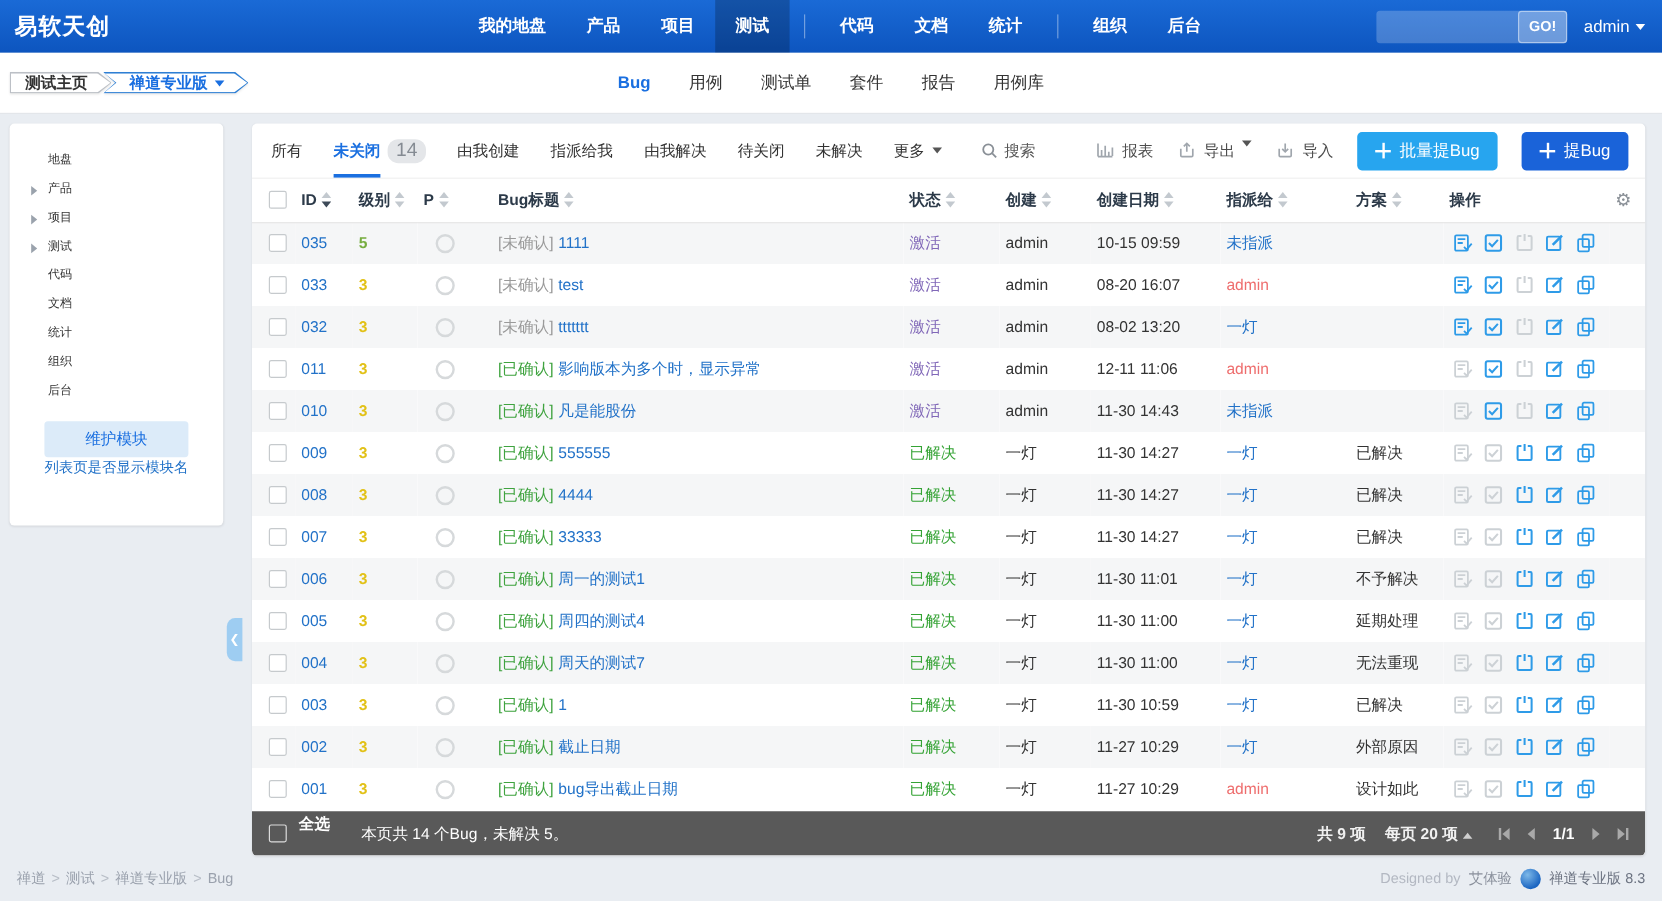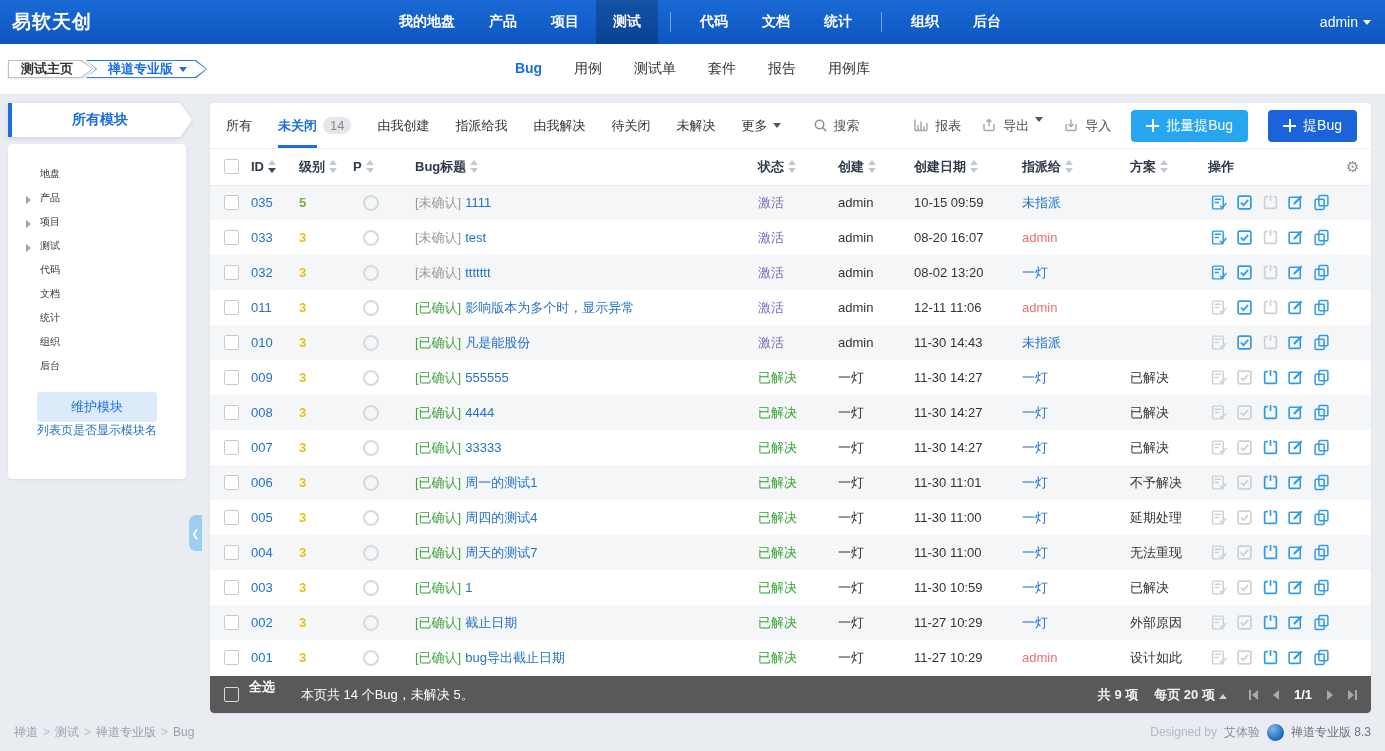--- a/index.html
+++ b/index.html
@@ -51,21 +51,21 @@
   .toggle-link { display:block; text-align:center; color:#2272c8; font-size:12px; }
   .collapse-handle { position:absolute; left:189px; top:420px; width:13px; height:36px; background:#9ecdf2; border-radius:7px 0 0 7px; color:#fff; display:flex; align-items:center; justify-content:center; font-size:10px; font-weight:bold; cursor:pointer; z-index:5; }
 
   
   .main-card { flex:1; background:#fff; border-radius:4px; box-shadow:0 1px 2px rgba(0,0,0,.08); overflow:hidden; display:flex; flex-direction:column; }
   .filter-row { height:46px; display:flex; align-items:center; justify-content:space-between; padding:0 14px 0 16px; border-bottom:1px solid #f0f0f0; }
   .filters { display:flex; align-items:center; gap:26px; }
   .ftab { display:flex; align-items:center; gap:6px; color:#333; }
   .flabel { display:inline-block; padding:13px 0 10px; border-bottom:3px solid transparent; }
   .ftab.active .flabel { color:#1a6fe0; font-weight:bold; border-bottom-color:#1a6fe0; }
-  .fbadge { background:#e4e6e9; color:#858b93; border-radius:9px; padding:1px 7px; font-size:13px; }
+  .fbadge { background:#e4e6e9; color:#858b93; border-radius:9px; padding:1px 7px; font-size:16px; }
   .fmore { display:flex; align-items:center; gap:6px; color:#333; }
   .fmore .caret-down { border-top-color:#555; border-left-width:4px; border-right-width:4px; }
   .fsearch { display:flex; align-items:center; gap:5px; color:#555; margin-left:6px; }
   .toolbar { display:flex; align-items:center; gap:20px; }
   .tool { display:flex; gap:6px; color:#4d4d4d; }
   .tool svg { stroke:#a0a6ad; }
   .btn { display:flex; align-items:center; gap:7px; height:32px; padding:0 15px; border:none; border-radius:4px; color:#fff; font-size:14px; cursor:pointer; font-family:inherit; }
   .btn-batch { background:#27a5ef; }
   .btn-create { background:#1a63d9; }
   .plus-icon { position:relative; width:13px; height:13px; display:inline-block; }
@@ -170,20 +170,24 @@
         <span></span>
       </a>
       <a class="nav-item">
         <span>组织</span>
       </a>
       <a class="nav-item">
         <span>后台</span>
       </a>
     </div>
   <div class="nav-right">
+    <div class="nav-search">
+      <input style="">
+      <a class="go-btn">GO!</a>
+    </div>
     <a class="user-menu">
       <span>admin</span>
       <i class="caret-down"></i>
     </a>
   </div>
 </div>
 
 <div class="subnav">
   <a class="atab tab1">
     <span class="shape"></span>
@@ -206,25 +210,20 @@
       <a class="subnav-tab"><span>套件</span></a>
       <a class="subnav-tab"><span>报告</span></a>
       <a class="subnav-tab"><span>用例库</span></a>
     </div>
 </div>
 
 <div class="content">
   <a class="collapse-handle">❮</a>
 
   <div class="sidebar">
-    <div class="side-banner">
-      <span class="shape"></span>
-      <span class="bluebar"></span>
-      <span class="txt">所有模块</span>
-    </div>
     <div class="side-card">
       <div>
 
       <a class="side-item"><span>地盘</span></a>
           <a class="side-item expandable"><span>产品</span></a>
           <a class="side-item expandable"><span>项目</span></a>
           <a class="side-item expandable"><span>测试</span></a>
           <a class="side-item"><span>代码</span></a>
           <a class="side-item"><span>文档</span></a>
           <a class="side-item"><span>统计</span></a>

